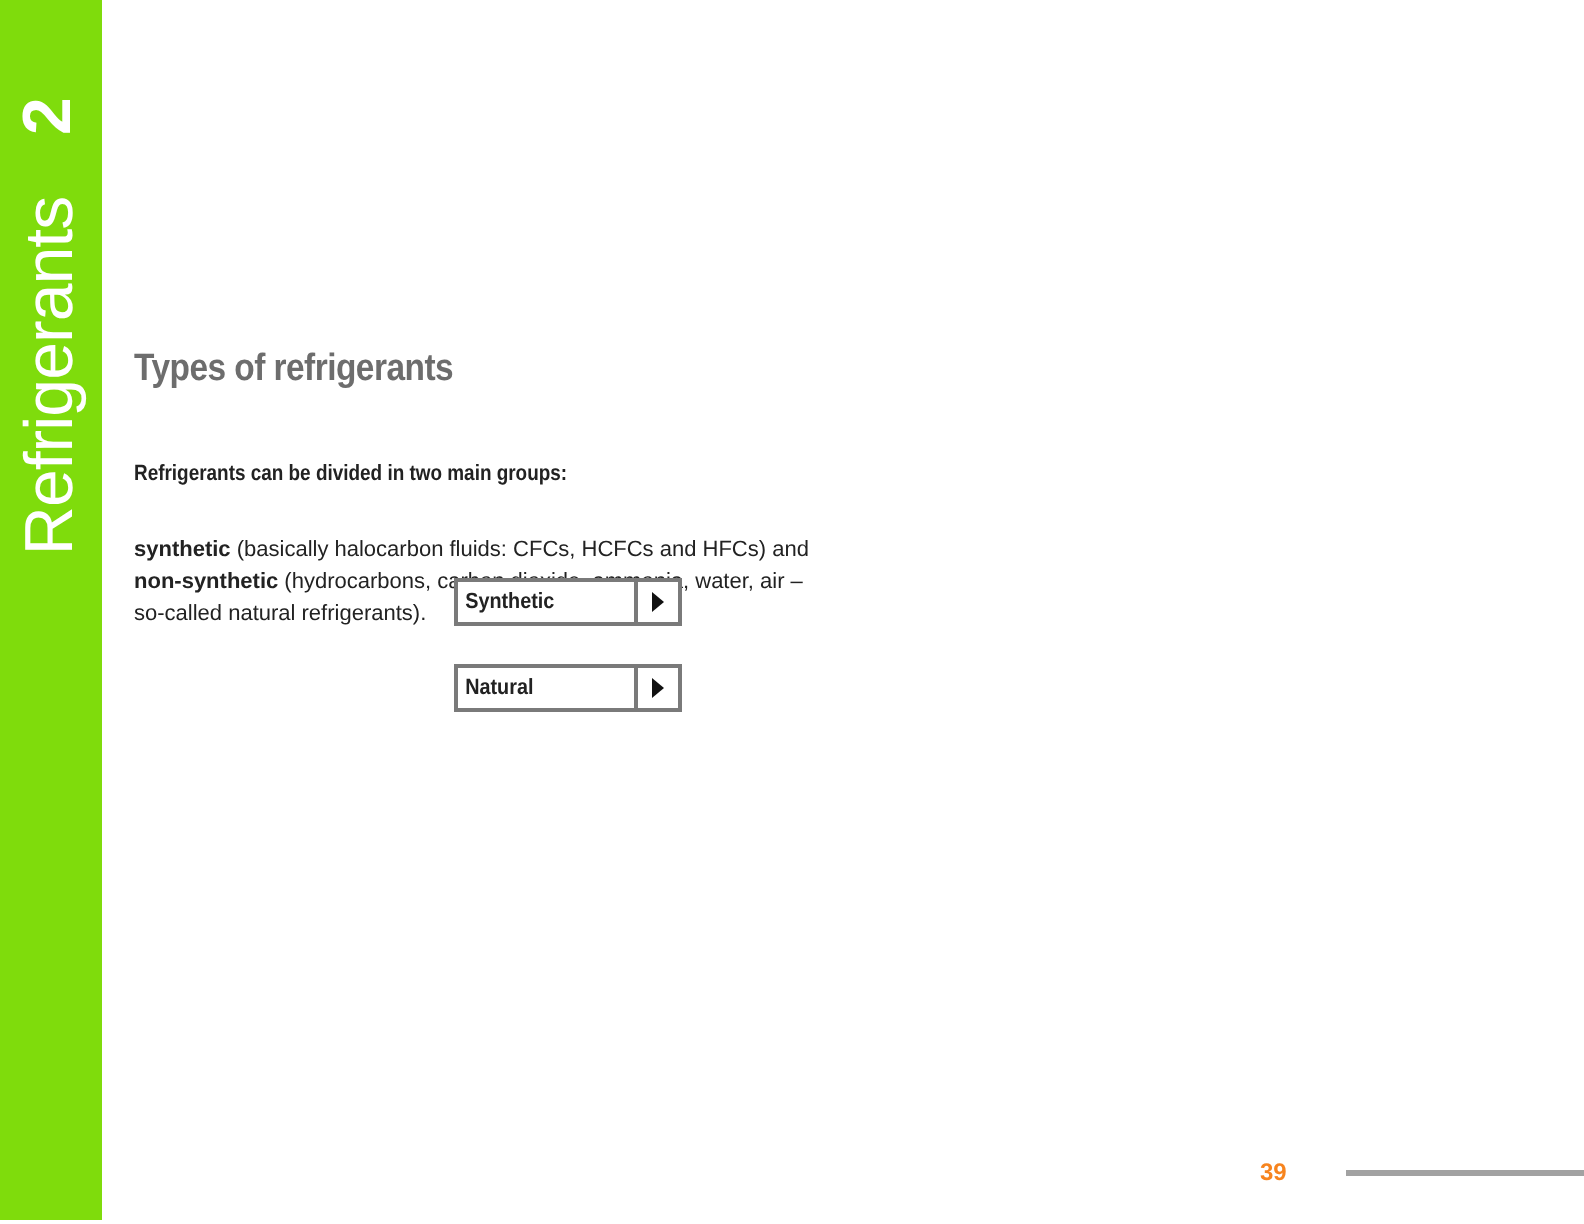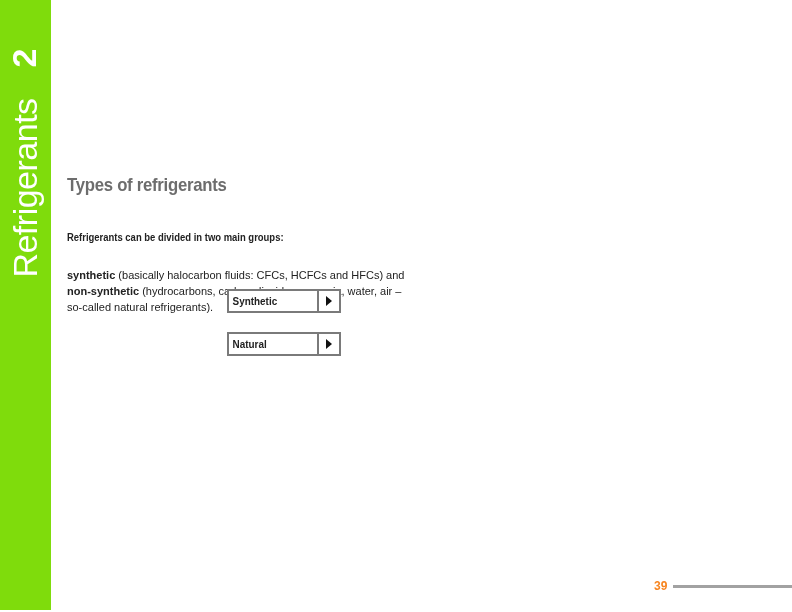--- a/index.html
+++ b/index.html
@@ -8,21 +8,21 @@
     .chapter-num { position:absolute; left:24px; top:58px; transform:translate(-50%,-50%) rotate(-90deg); color:#fff; font-weight:bold; font-size:34px; line-height:1; }
     .chapter-title { position:absolute; left:25px; top:188px; transform:translate(-50%,-50%) rotate(-90deg); color:#fff; font-size:34px; white-space:nowrap; line-height:1; letter-spacing:-0.5px; }
     .title { position:absolute; left:67px; top:174px; font-size:19px; font-weight:bold; color:#6d6d6d; transform:scaleX(0.88); transform-origin:left; letter-spacing:-0.3px; }
     .lead { position:absolute; left:67px; top:231px; font-size:11px; font-weight:bold; color:#222; transform:scaleX(0.86); transform-origin:left; }
     .para { position:absolute; left:67px; top:251px; width:345px; font-size:11px; line-height:16px; color:#222;margin-top:16px; }
     .para b { font-weight:bold; }
     .btn { position:absolute; left:227px; width:110px; height:20px; border:2px solid #7a7a7a; background:#fff; display:flex; cursor:pointer; }
     .btn .lbl { flex:1; font-size:11px; font-weight:bold; color:#222; padding-left:4px; line-height:20px; transform:scaleX(0.9); transform-origin:left; }
     .btn .arr { width:20px; border-left:2px solid #7a7a7a; display:flex; align-items:center; justify-content:center; }
     .btn .arr span { width:0; height:0; border-top:5px solid transparent; border-bottom:5px solid transparent; border-left:6px solid #111; }
-    .pagenum { position:absolute; left:654px; top:579px; font-size:12px; font-weight:bold; color:#f7841e; }
+    .pagenum { position:absolute; left:630px; top:579px; font-size:12px; font-weight:bold; color:#f7841e; }
     .pageline { position:absolute; left:673px; top:585px; width:119px; height:3px; background:#a2a2a2; }
   </style>
 </head>
 <body>
 
 <div class="sidebar">
   <div class="chapter-num">2</div>
   <div class="chapter-title">Refrigerants</div>
 </div>
 

